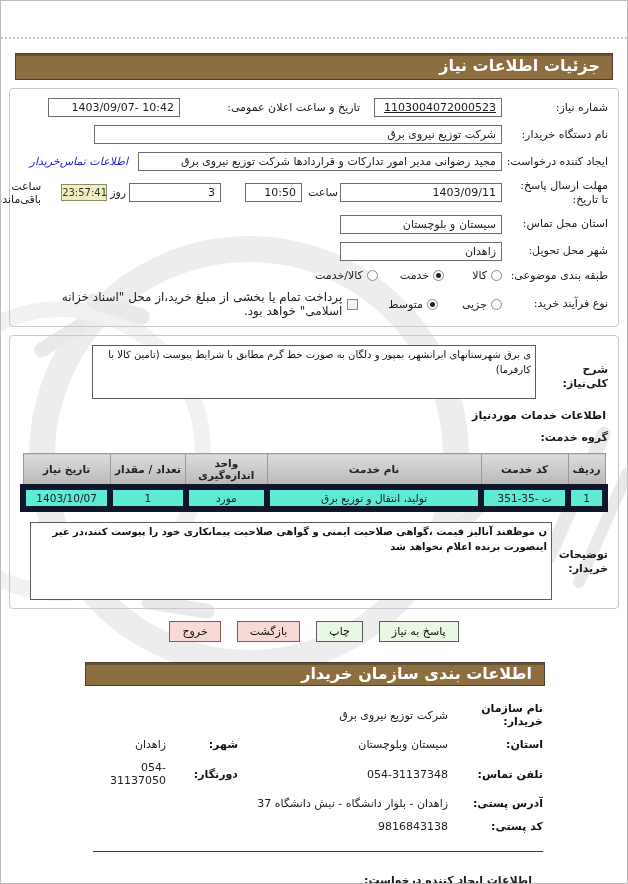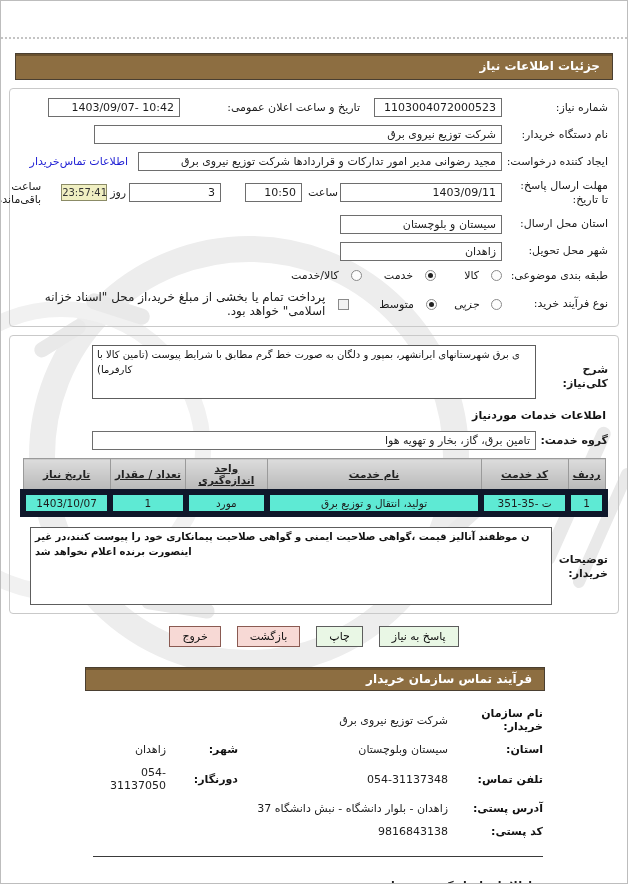--- a/index.html
+++ b/index.html
@@ -23,52 +23,52 @@
   .wm-b5 { left:270px; top:556px; width:120px; height:17px; transform:rotate(-14deg); }
   .wm-b6 { left:414px; top:516px; width:92px;  height:14px; transform:rotate(-42deg); }
   .wm-b7 { left:140px; top:598px; width:74px;  height:15px; transform:rotate(9deg); }
   .content { position: relative; z-index: 1; }
 
   
   .topline { margin-top: 36px; border-top: 2px dotted #c4c4c4; }
   .bar {
     background:#8d6e41; border:1px solid #4a3f31;
     box-shadow: inset 0 2px 0 rgba(40,30,15,.35);
-    color:#fff; font-weight:bold; font-size:12px;
+    color:#fff; font-weight:bold; font-size:16px;
     height:27px; line-height:24px; padding-right:12px;
   }
   .bar1 { margin:14px 14px 0 14px; }
   .bar2 { margin:20px 82px 0 84px; height:24px; line-height:22px; }
   .groupbox { margin:8px 8px 0 8px; border:1px solid #c9c9c9; border-radius:4px; padding:9px 6px 4px 6px; background:transparent; }
   .frow { display:flex; align-items:center; margin:0 4px 8px 4px; }
   .lbl { flex:0 0 106px; padding-left:4px; color:#1a1a1a; line-height:1.25; }
   .lbl .l2 { display:block; }
   .blbl { font-weight:bold; }
   .ibox {
     border:1px solid #6e6e6e; background:#fff; height:19px; line-height:17px;
     padding:0 5px; overflow:hidden; white-space:nowrap; text-align:right;
   }
   .num { direction:ltr; unicode-bidi:bidi-override; }
-  .link { color:#1f1fd4; cursor:pointer; margin-right:10px; white-space:nowrap; }
+  .link { color:#1f1fd4; cursor:pointer; margin-right:10px; white-space:nowrap;font-style:italic; }
   .radio { display:inline-block; width:11px; height:11px; border-radius:50%;
     border:1px solid #8a8a8a; background:#fdfdfd; position:relative; margin-left:4px; flex:none; }
   .radio.checked::after { content:""; position:absolute; left:2px; top:2px; width:5px; height:5px; border-radius:50%; background:#222; }
   .checkbox { display:inline-block; width:11px; height:11px; border:1px solid #8a8a8a; background:#f2f2f2; margin-left:5px; flex:none; }
-  .opt { margin-left:22px; display:flex; align-items:center;gap:8px; }
+  .opt { margin-left:22px; display:flex; align-items:center; }
   .tarea {
     border:1px solid #5d5d5d; background:#fff; font-size:10px; line-height:1.5;
-    padding:1px 4px; overflow:hidden; text-align:left; color:#111;
+    padding:1px 4px; overflow:hidden; text-align:right; color:#111;
   }
   .sechead { font-weight:bold; margin:10px 6px 9px 6px; color:#111; }
 
   
   table.items { width:calc(100% - 8px); margin:2px 4px 10px 4px; border-collapse:collapse; font-size:10.5px; }
   table.items th {
     background:linear-gradient(#dcdcdc,#b9b9b9); border:1px solid #9a9a9a;
-    font-weight:bold; padding:3px 4px; color:#222;text-decoration:underline;
+    font-weight:bold; padding:3px 4px; color:#222;
   }
   table.items td { background:#5eead4; border:6px solid #0f172a; padding:2px 5px; text-align:center; }
   .c-row{width:6%;} .c-code{width:15%;} .c-name{width:37%;} .c-unit{width:14%;} .c-qty{width:13%;} .c-date{width:15%;}
 
   
   .btnrow { display:flex; justify-content:center; gap:16px; margin:12px 0 0 0; }
   .btn { border:1px solid #5d5d5d; background:#e9f7e5; padding:3px 12px; font-size:11px;
          font-family:inherit; cursor:pointer; color:#111; }
   .btn.pink { background:#f7d9d5; border-color:#8a5a52; }
 
@@ -102,21 +102,21 @@
 
   <div class="content">
     <div class="topline"></div>
 
     <div class="bar bar1">جزئیات اطلاعات نیاز</div>
 
     <div class="groupbox">
 
       <div class="frow">
         <span class="lbl">شماره نیاز:</span>
-        <span class="ibox num" style="flex:0 0 128px;">1103004072000523</span>
+        <span class="ibox num" style="flex:0 0 128px;text-decoration:underline;">1103004072000523</span>
         <span style="flex:0 0 152px; margin-right:14px;">تاریخ و ساعت اعلان عمومی:</span>
         <span class="ibox num" style="flex:0 0 132px; margin-right:28px;padding-left:17px;">1403/09/07- 10:42</span>
       </div>
 
       <div class="frow">
         <span class="lbl">نام دستگاه خریدار:</span>
         <span class="ibox" style="flex:0 0 408px;">شرکت توزیع نیروی برق</span>
       </div>
 
       <div class="frow">
@@ -135,21 +135,21 @@
         <span class="ibox num" style="flex:0 0 162px;">1403/09/11</span>
         <span style="margin:0 2px 0 6px;">ساعت</span>
         <span class="ibox num" style="flex:0 0 57px;">10:50</span>
         <span class="ibox num" style="flex:0 0 92px; margin-right:24px;">3</span>
         <span style="margin:0 3px;">روز</span>
         <span class="countbox num">23:57:41</span>
         <span style="margin-right:20px;">ساعت باقی‌مانده</span>
       </div>
 
       <div class="frow">
-        <span class="lbl">استان محل ارسال:</span>
+        <span class="lbl">استان محل تماس:</span>
         <span class="ibox" style="flex:0 0 162px;">سیستان و بلوچستان</span>
       </div>
 
       <div class="frow">
         <span class="lbl">شهر محل تحویل:</span>
         <span class="ibox" style="flex:0 0 162px;">زاهدان</span>
       </div>
 
       <div class="frow">
         <span class="lbl">طبقه بندی موضوعی:</span>
@@ -162,21 +162,21 @@
           <span>خدمت</span>
         </span>
         <span class="opt">
           <span class="radio"></span>
           <span>کالا/خدمت</span>
         </span>
       </div>
 
       <div class="frow" style="margin-bottom:4px;">
         <span class="lbl">نوع فرآیند خرید:</span>
-        <span class="opt" style="margin-left:17px;font-style:italic;">
+        <span class="opt" style="margin-left:24px;">
           <span class="radio"></span>
           <span>جزیی</span>
         </span>
         <span class="opt" style="margin-left:30px;">
           <span class="radio checked"></span>
           <span>متوسط</span>
         </span>
         <span class="opt small" style="margin-left:0;">
           <span class="checkbox"></span>
           <span>پرداخت تمام یا بخشی از مبلغ خرید،از محل "اسناد خزانه اسلامی" خواهد بود.</span>
@@ -188,21 +188,20 @@
 
       <div class="frow" style="align-items:flex-start;">
         <span class="lbl blbl" style="flex:0 0 72px; padding-top:18px;">شرح کلی‌نیاز:</span>
         <div class="tarea" style="flex:1; height:54px; margin-left:72px;">ی برق شهرستانهای ایرانشهر، بمپور و دلگان به صورت خط گرم مطابق با شرایط پیوست (تامین کالا با کارفرما)</div>
       </div>
 
       <div class="sechead">اطلاعات خدمات موردنیاز</div>
 
       <div class="frow">
         <span class="lbl blbl" style="flex:0 0 72px;">گروه خدمت:</span>
-        <span class="ibox" style="flex:1; margin-left:72px;">تامین برق، گاز، بخار و تهویه هوا</span>
       </div>
 
       <table class="items">
         <thead>
           <tr>
             <th class="c-row">ردیف</th>
             <th class="c-code">کد خدمت</th>
             <th class="c-name">نام خدمت</th>
             <th class="c-unit">واحد اندازه‌گیری</th>
             <th class="c-qty">تعداد / مقدار</th>
@@ -230,21 +229,21 @@
       </div>
     </div>
 
     <div class="btnrow">
       <button class="btn">پاسخ به نیاز</button>
       <button class="btn">چاپ</button>
       <button class="btn pink">بازگشت</button>
       <button class="btn pink">خروج</button>
     </div>
 
-    <div class="bar bar2">فرآیند تماس سازمان خریدار</div>
+    <div class="bar bar2">اطلاعات بندی سازمان خریدار</div>
 
     <div class="cgrid">
       <span class="clbl">نام سازمان خریدار:</span>
       <span class="cval">شرکت توزیع نیروی برق</span>
       <span></span>
         <span></span>
 
       <span class="clbl">استان:</span>
       <span class="cval">سیستان وبلوچستان</span>
       <span class="clbl">شهر:</span>

